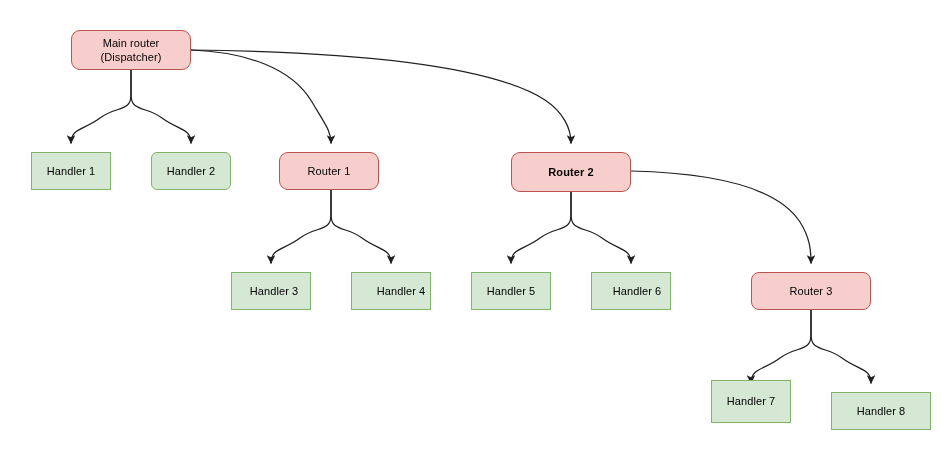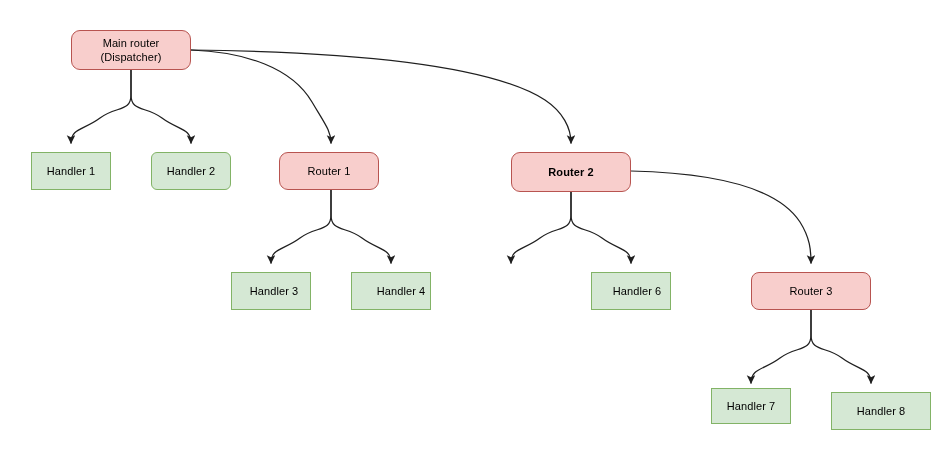--- a/index.html
+++ b/index.html
@@ -110,30 +110,33 @@
   </div>
 
   <div class="node node-handler" style="left:231px; top:272px; width:80px; height:38px;padding-left:6px;">
     <span class="node-label">Handler 3</span>
   </div>
 
   <div class="node node-handler" style="left:351px; top:272px; width:80px; height:38px;padding-left:20px;">
     <span class="node-label">Handler 4</span>
   </div>
 
+  <div class="node node-handler" style="left:471px; top:272px; width:80px; height:38px;">
+    <span class="node-label">Handler 5</span>
+  </div>
 
   <div class="node node-handler" style="left:591px; top:272px; width:80px; height:38px;padding-left:12px;">
     <span class="node-label">Handler 6</span>
   </div>
 
   <div class="node node-router" style="left:751px; top:272px; width:120px; height:38px;border-radius:8px;">
     <span class="node-label">Router 3</span>
   </div>
 
-  <div class="node node-handler" style="left:711px; top:388px; width:80px; height:36px;">
+  <div class="node node-handler" style="left:711px; top:380px; width:80px; height:43px;">
     <span class="node-label">Handler 7</span>
   </div>
 
   <div class="node node-handler" style="left:831px; top:392px; width:100px; height:38px;">
     <span class="node-label">Handler 8</span>
   </div>
 
 </div>
 
 </body></html>

